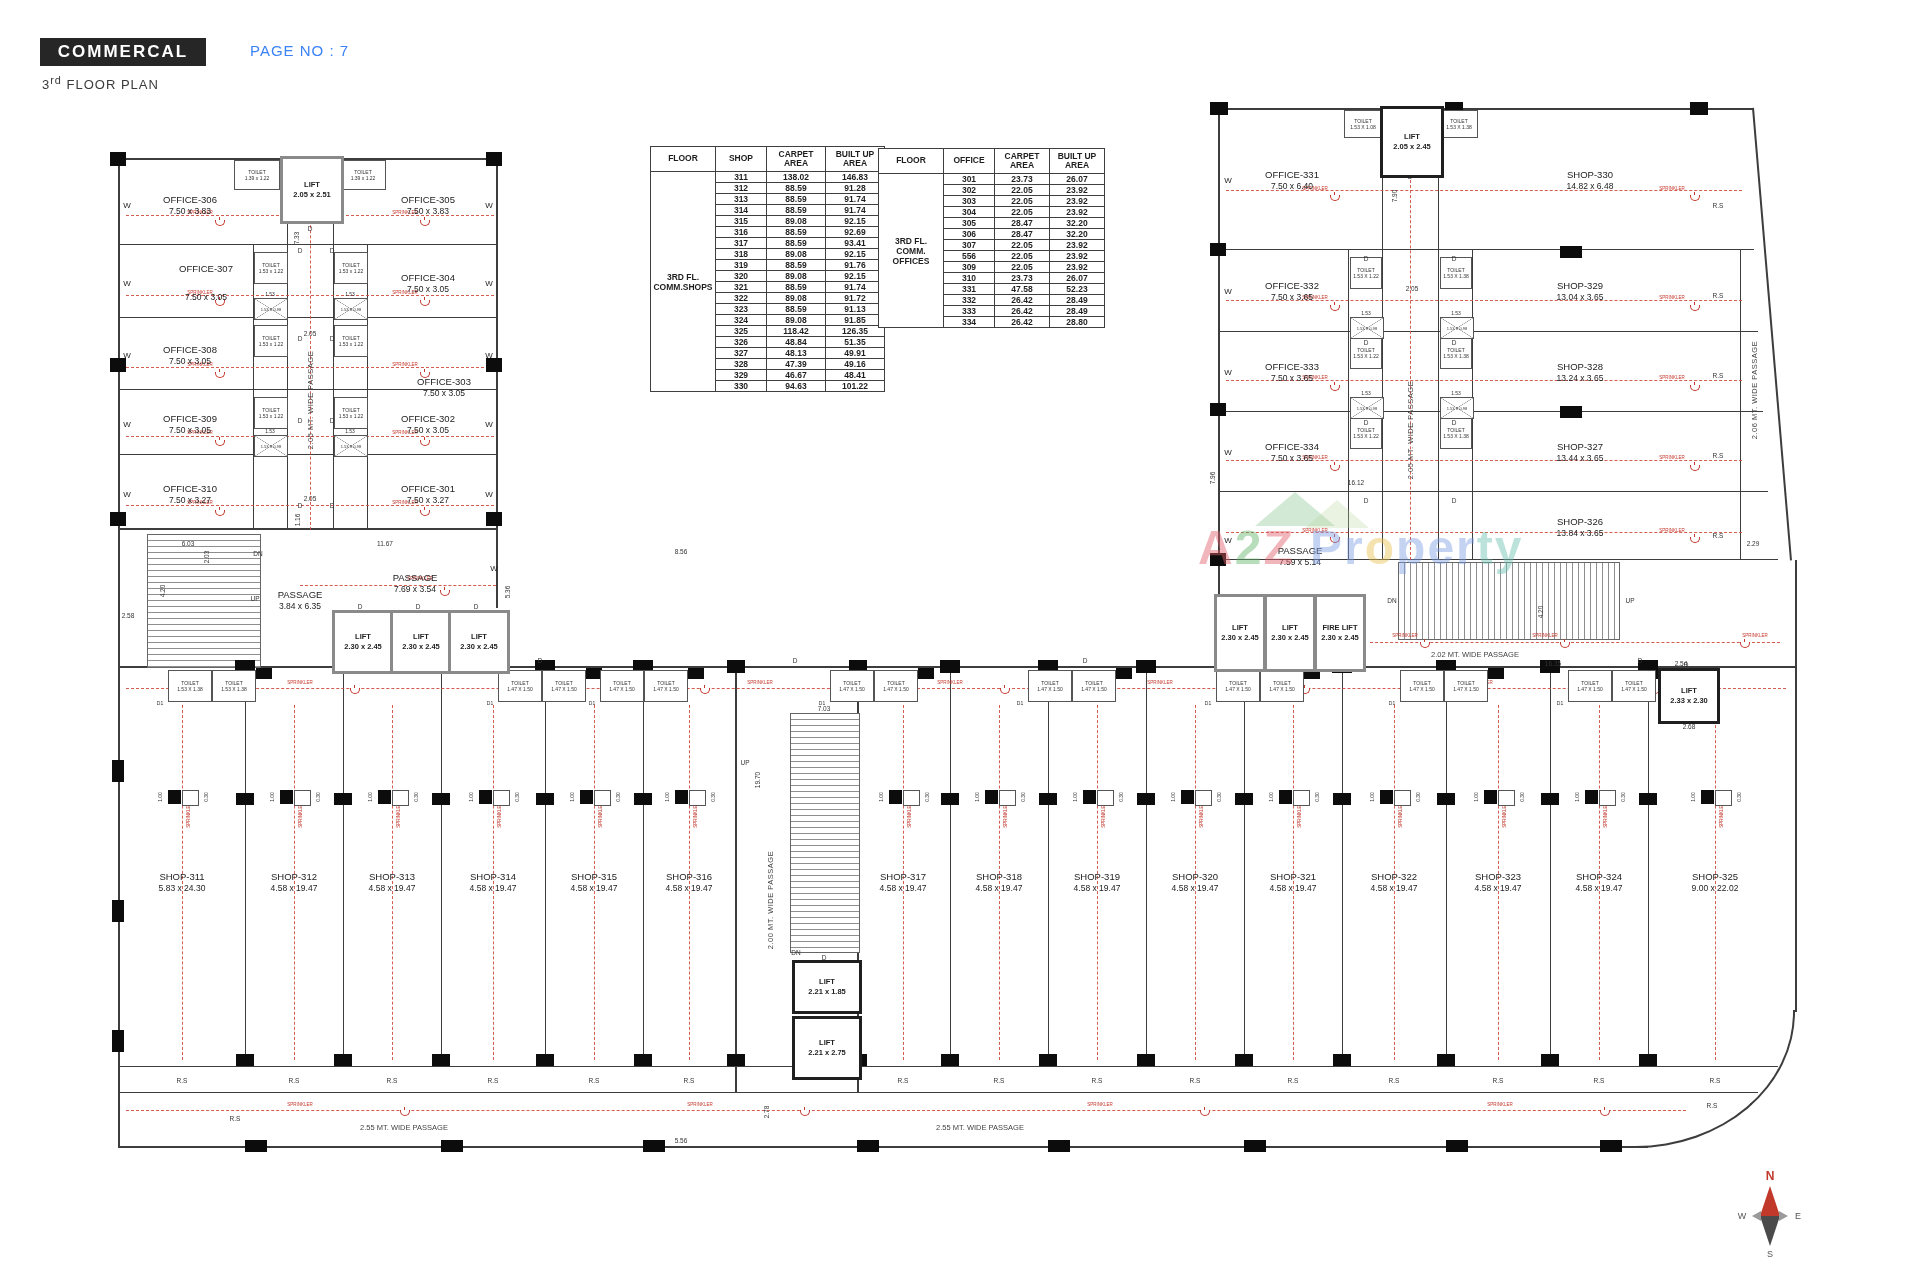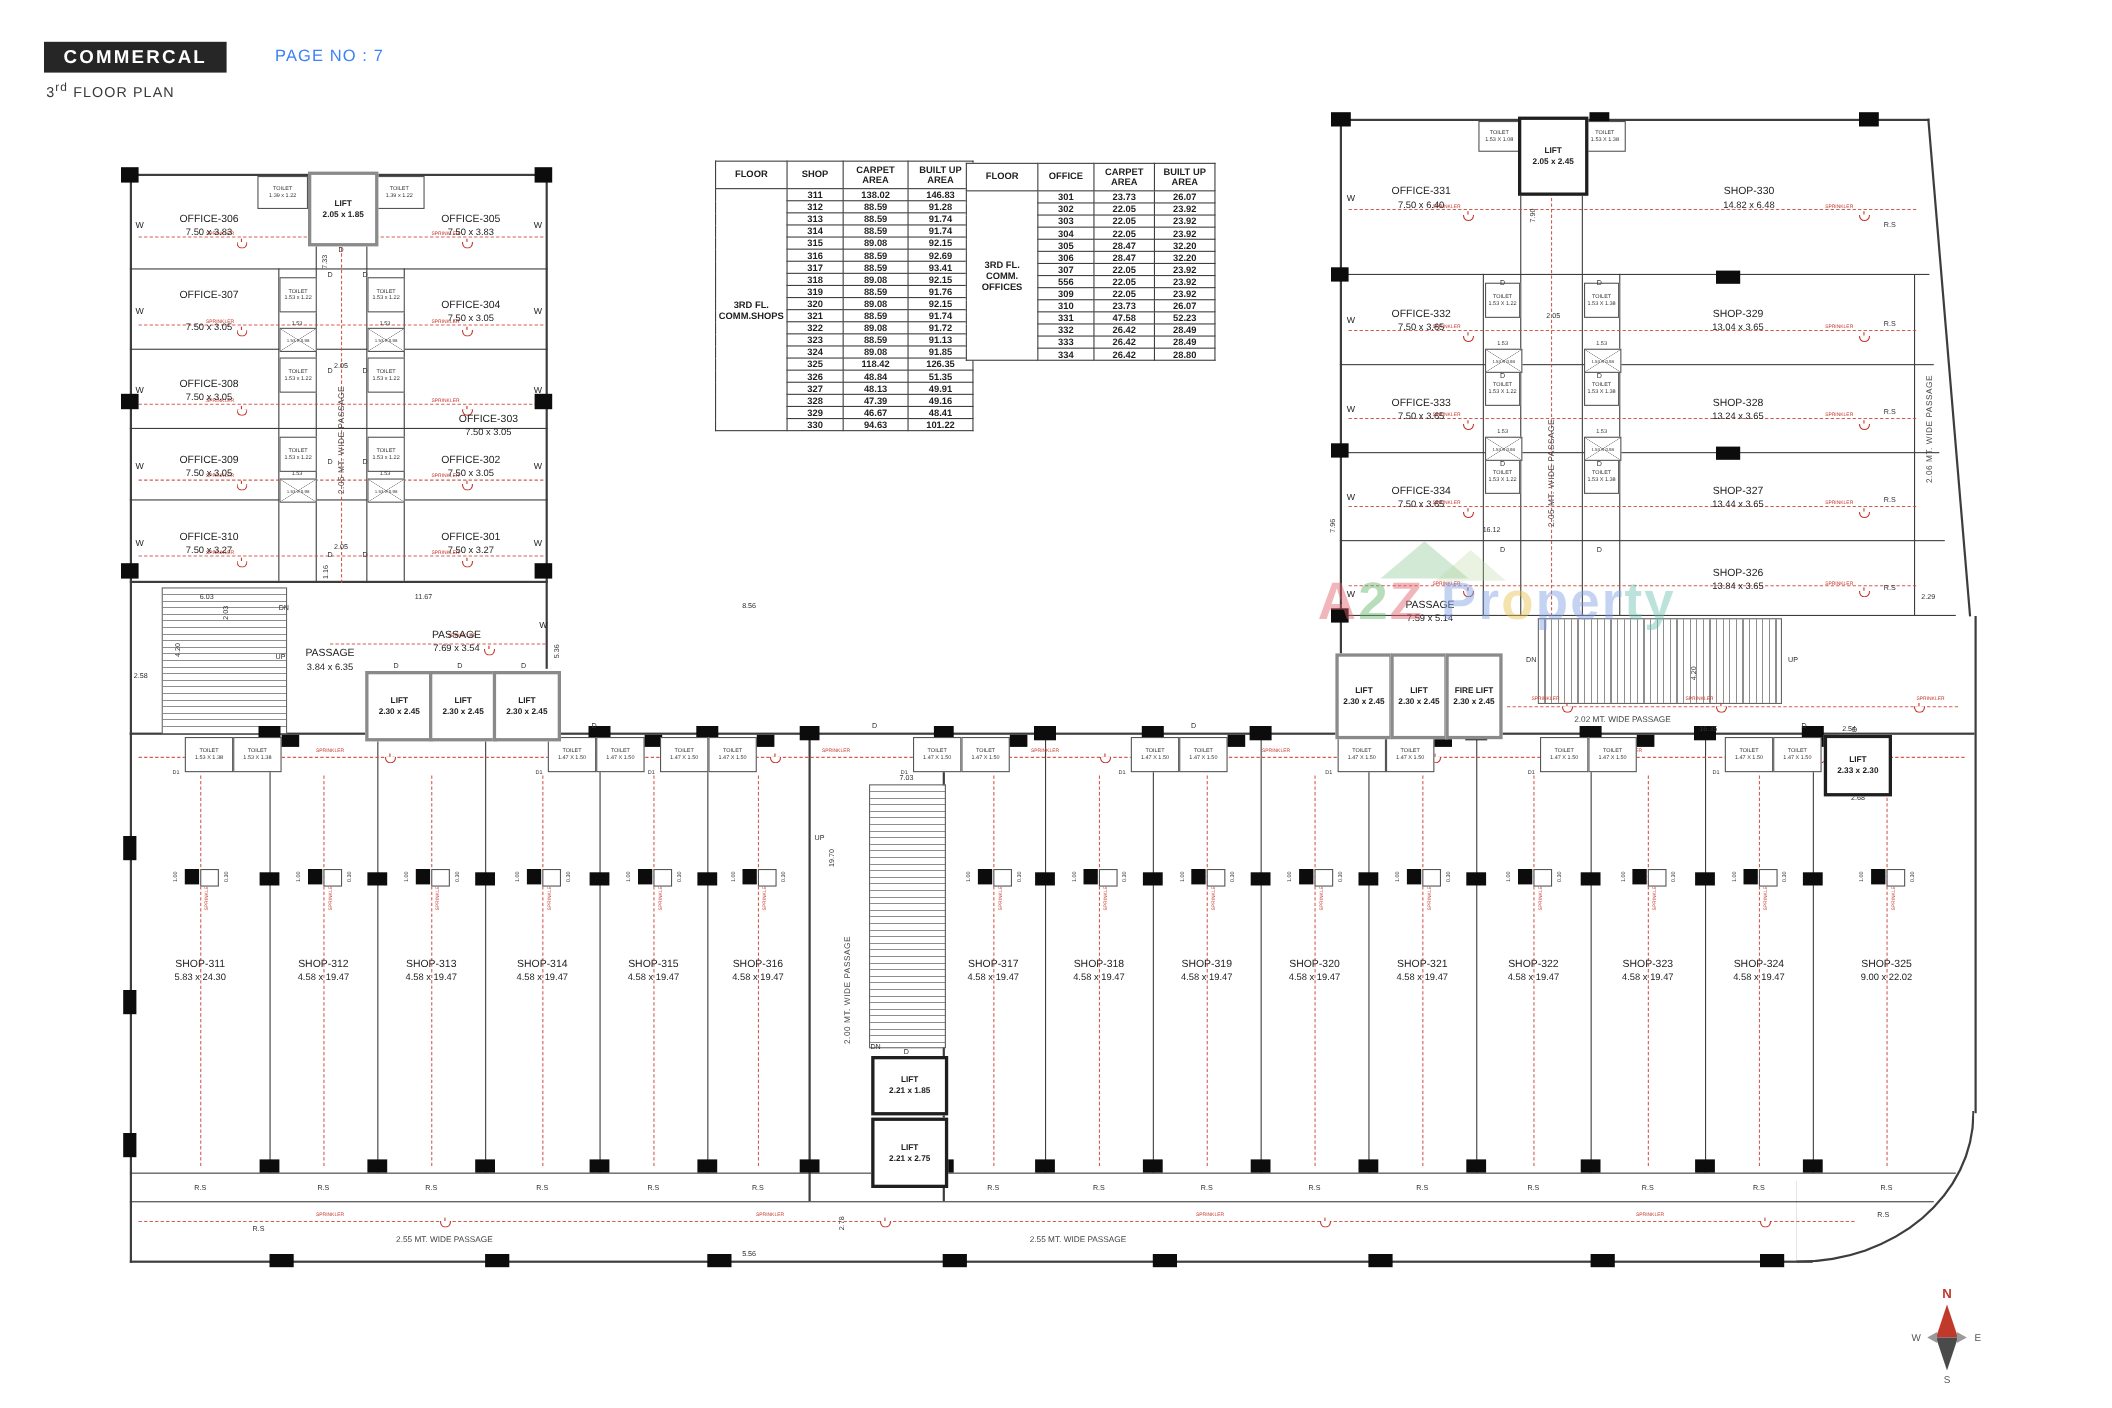--- a/index.html
+++ b/index.html
@@ -412,21 +412,21 @@
     <div class="cc" style="left: 1541px; top: 793px; width: 18px; height: 12px;"></div>
     <div class="cc" style="left: 1541px; top: 1054px; width: 18px; height: 12px;"></div>
     <div class="cc" style="left: 1638px; top: 660px; width: 20px; height: 13px;"></div>
     <div class="cc" style="left: 1639px; top: 793px; width: 18px; height: 12px;"></div>
     <div class="cc" style="left: 1639px; top: 1054px; width: 18px; height: 12px;"></div>
     <div class="stv" style="left: 147px; top: 534px; width: 112px; height: 132px;"></div>
     <div class="stv" style="left: 790px; top: 713px; width: 68px; height: 238px;"></div>
     <div class="sth" style="left: 1398px; top: 562px; width: 220px; height: 76px;"></div>
     <div class="lift" style="left: 280px; top: 156px; width: 58px; height: 62px;">
       <span>LIFT</span>
-      <span>2.05 x 1.85</span>
+      <span>2.05 x 2.51</span>
     </div>
     <div class="lift" style="left: 332px; top: 610px; width: 56px; height: 58px;">
       <span>LIFT</span>
       <span>2.30 x 2.45</span>
     </div>
     <div class="lift" style="left: 390px; top: 610px; width: 56px; height: 58px;">
       <span>LIFT</span>
       <span>2.30 x 2.45</span>
     </div>
     <div class="lift" style="left: 448px; top: 610px; width: 56px; height: 58px;">
@@ -638,21 +638,21 @@
     </div>
     <div class="lbl tiny" style="left: 1456px; top: 393px;">1.53</div>
     <div class="room" style="left: 190px; top: 205px;">
       <span>OFFICE-306</span>
       <span class="dm">7.50 x 3.83</span>
     </div>
     <div class="room" style="left: 428px; top: 205px;">
       <span>OFFICE-305</span>
       <span class="dm">7.50 x 3.83</span>
     </div>
-    <div class="room" style="left: 190px; top: 283px; gap: 17px;">
+    <div class="room" style="left: 206px; top: 283px; gap: 17px;">
       <span>OFFICE-307</span>
       <span class="dm">7.50 x 3.05</span>
     </div>
     <div class="room" style="left: 428px; top: 283px;">
       <span>OFFICE-304</span>
       <span class="dm">7.50 x 3.05</span>
     </div>
     <div class="room" style="left: 190px; top: 355px;">
       <span>OFFICE-308</span>
       <span class="dm">7.50 x 3.05</span>

